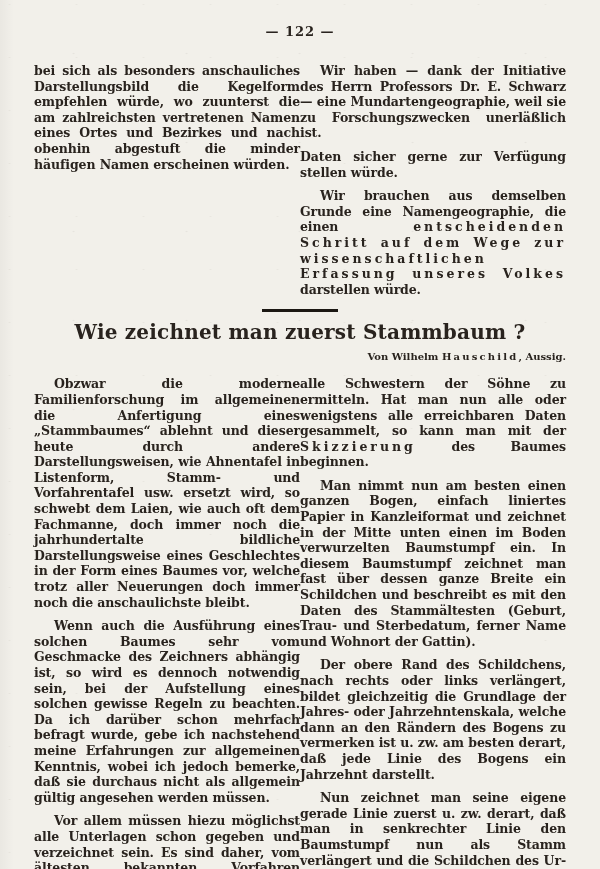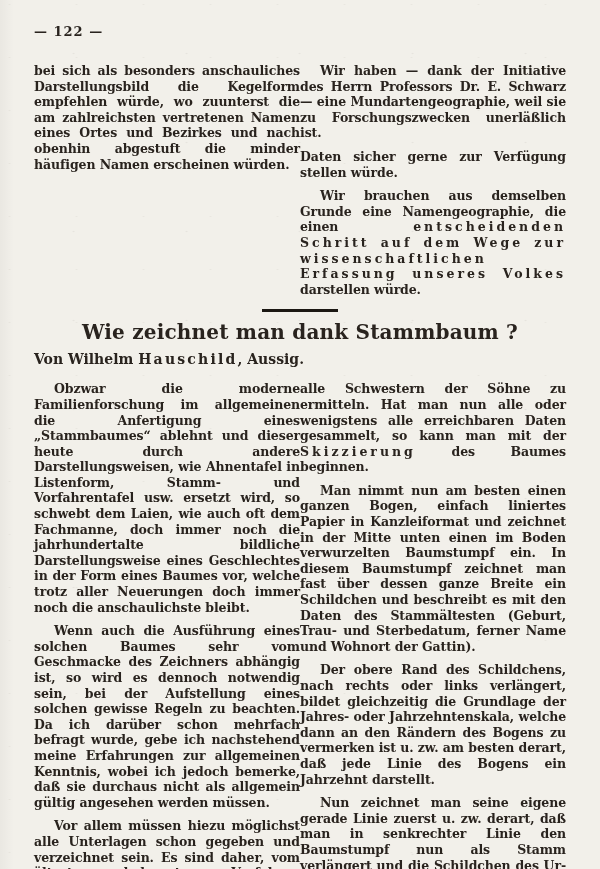--- a/index.html
+++ b/index.html
@@ -23,21 +23,21 @@
       radial-gradient(rgba(60,50,40,.06) .6px, transparent 1.4px),
       radial-gradient(rgba(60,50,40,.05) .5px, transparent 1.2px),
       linear-gradient(90deg, rgba(0,0,0,.035) 0, transparent 14px);
     background-size:113px 89px, 67px 53px, 100% 100%;
     background-position:17px 9px, 43px 31px, 0 0;
     color:var(--ink);
     overflow:hidden;
     font-weight:bold;
   }
   .page-number{
-    text-align:left;
+    text-align:center;
     font-size:13px;
     letter-spacing:1px;
     margin:6px 0 24px;
   }
   .columns{
     display:flex;
   }
   .col{
     flex:1 1 0;
     min-width:0;
@@ -58,22 +58,22 @@
   }
   .article-title{
     text-align:center;
     font-size:20px;
     line-height:23px;
     margin:6px 0 7px;
     font-weight:bold;
     letter-spacing:.2px;
   }
   .byline{
-    text-align:left;
-    font-size:14px;
+    text-align:right;
+    font-size:10px;
     margin:0 0 14px;
   }
   .byline .spaced{letter-spacing:2.2px;}
 </style>
 </head>
 <body>
 
 <div class="page">
 
   <div class="page-number">— 122 —</div>
@@ -84,21 +84,21 @@
       </div>
     <div class="col" lang="de">
         <p class="para indent"><span>Wir haben — dank der Initiative des Herrn Professors Dr. E. Schwarz — eine Mundartengeographie, weil sie zu Forschungszwecken unerläßlich ist.</span></p>
         <p class="para"><span>Daten sicher gerne zur Verfügung stellen würde.</span></p>
         <p class="para indent"><span>Wir brauchen aus demselben Grunde eine Namengeographie, die einen </span><span class="spaced">entscheidenden Schritt auf dem Wege zur wissenschaftlichen Erfassung unseres Volkes</span><span> darstellen würde.</span></p>
       </div>
   </section>
 
   <div class="section-rule"></div>
 
-  <h1 class="article-title">Wie zeichnet man dank Stammbaum ?</h1>
+  <h1 class="article-title">Wie zeichnet man zuerst Stammbaum ?</h1>
 
   <div class="byline"><span>Von Wilhelm </span><span class="spaced">Hauschild</span><span>, Aussig.</span></div>
 
   <section class="columns">
     <div class="col" lang="de">
         <p class="para indent"><span>Obzwar die moderne Familienforschung im allgemeinen die Anfertigung eines „Stammbaumes“ ablehnt und dieser heute durch andere Darstellungsweisen, wie Ahnentafel in Listenform, Stamm- und Vorfahrentafel usw. ersetzt wird, so schwebt dem Laien, wie auch oft dem Fachmanne, doch immer noch die jahrhundertalte bildliche Darstellungsweise eines Geschlechtes in der Form eines Baumes vor, welche trotz aller Neuerungen doch immer noch die anschaulichste bleibt.</span></p>
         <p class="para indent"><span>Wenn auch die Ausführung eines solchen Baumes sehr vom Geschmacke des Zeichners abhängig ist, so wird es dennoch notwendig sein, bei der Aufstellung eines solchen gewisse Regeln zu beachten. Da ich darüber schon mehrfach befragt wurde, gebe ich nachstehend meine Erfahrungen zur allgemeinen Kenntnis, wobei ich jedoch bemerke, daß sie durchaus nicht als allgemein gültig angesehen werden müssen.</span></p>
         <p class="para indent"><span>Vor allem müssen hiezu möglichst alle Unterlagen schon gegeben und verzeichnet sein. Es sind daher, vom ältesten bekannten Vorfahren ausgehend, alle seine Nachkommen in männlicher Linie zu ermitteln, d. h. dessen Söhne, deren Söhne und wieder deren Söhne usw. bis auf die Jetztzeit. Gleichzeitig wären noch alle Gattinnen dieser Söhne und auch</span></p>
       </div>
     <div class="col" lang="de">

